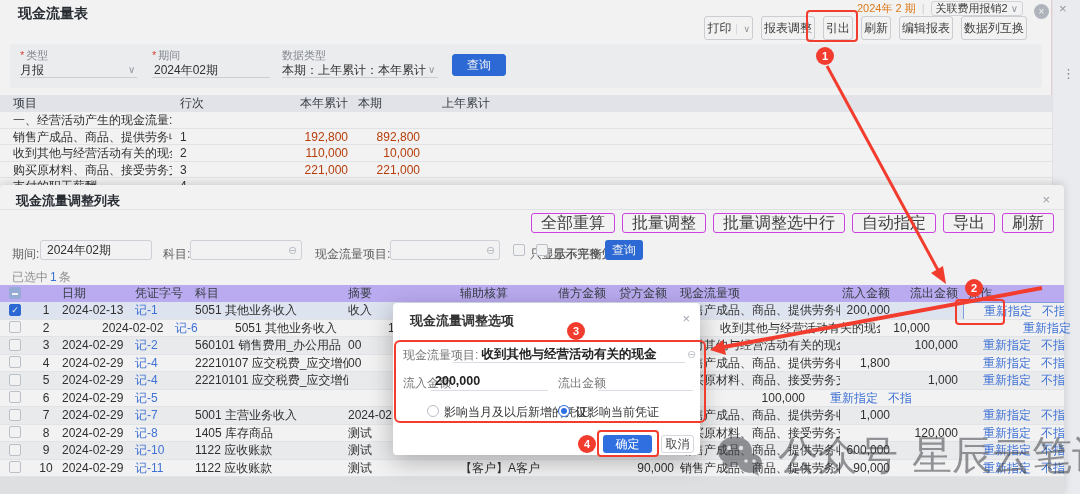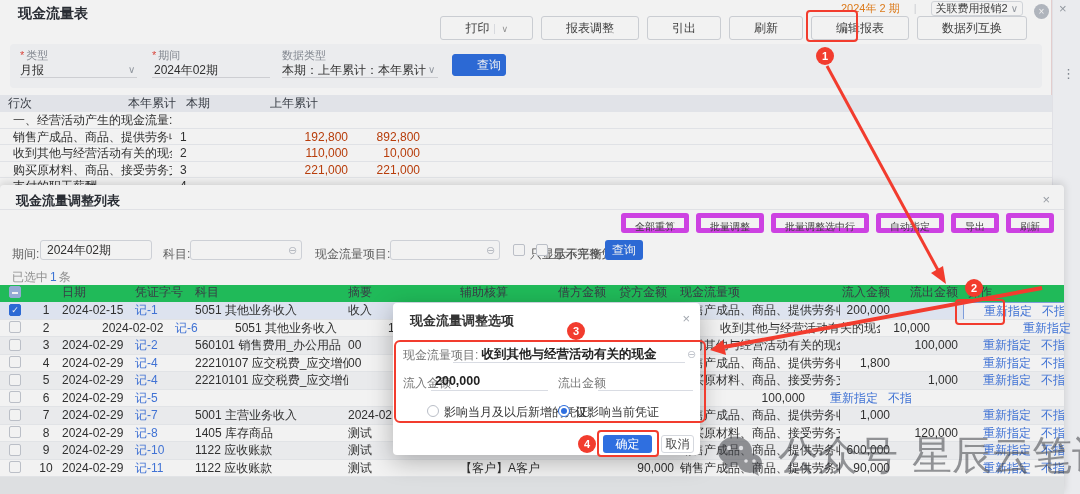--- a/index.html
+++ b/index.html
@@ -8,27 +8,27 @@
     font-family:"Liberation Sans","DejaVu Sans",sans-serif;font-size:12px;color:#333;background:#fff;}
 
   
   .bg-strip{position:absolute;right:0;top:0;width:28px;height:494px;background:#f7f8fb;z-index:0;border-left:1px solid #ececf2;}
   .bg-close{position:absolute;top:1px;left:6px;color:#9aa0a8;font-size:13px;}
   .bg-more{position:absolute;top:66px;left:9px;color:#8a9099;font-size:13px;letter-spacing:0;}
 
   
   .drawer{position:absolute;left:0;top:0;width:1052px;height:494px;background:#fff;z-index:10;border-right:1px solid #f0d9d9;}
   .drawer-title{position:absolute;left:18px;top:5px;font-size:14px;font-weight:bold;color:#2b2f36;}
-  .top-meta{position:absolute;right:28px;top:0;height:16px;display:flex;align-items:center;gap:14px;}
+  .top-meta{position:absolute;right:28px;top:0;height:16px;display:flex;align-items:center;gap:6px;}
   .period-badge{color:#e8821e;font-size:11px;}
   .meta-sep{color:#d8dade;font-size:11px;}
   .account-select{border:1px solid #dcdfe4;border-radius:3px;background:#fff;height:15px;padding:0 4px;font-size:11px;color:#444;display:flex;align-items:center;gap:3px;}
   .drawer-close{position:absolute;right:2px;top:4px;width:15px;height:15px;border-radius:50%;background:#b9bec7;color:#fff;font-size:10px;line-height:15px;text-align:center;}
   .toolbar{position:absolute;right:24px;top:16px;display:flex;gap:8px;}
-  .btn{height:24px;background:#fff;border:1px solid #d5d8de;border-radius:3px;padding:0 24px;font-size:12px;color:#444;line-height:22px;white-space:nowrap;}
+  .btn{height:24px;background:#fff;border:1px solid #d5d8de;border-radius:3px;padding:0 2px;font-size:12px;color:#444;line-height:22px;white-space:nowrap;}
   .btn .caret{color:#999;font-size:9px;margin-left:5px;border-left:1px solid #e3e5ea;padding-left:6px;}
   .btn-primary{background:#2f6fe0;border-color:#2f6fe0;color:#fff;}
 
   .filter-card{position:absolute;left:10px;top:44px;width:1032px;height:44px;background:#f8f9fb;border-radius:4px;}
   .f-label{position:absolute;font-size:11px;color:#8a8f98;}
   .f-label .req{color:#e34b42;margin-right:2px;}
   .f-value{position:absolute;font-size:12px;color:#333;}
   .u-line{position:absolute;border-bottom:1px solid #d8dade;}
   .f-caret{position:absolute;color:#9aa0a8;font-size:10px;}
 
@@ -39,33 +39,33 @@
   .rrow{height:16.6px;line-height:16.6px;background:#fff;border-bottom:1px solid #edeff3;}
   .blue-num{color:#c2410c;}
 
   
   .panel{position:absolute;left:0;top:185px;width:1064px;height:309px;background:#fff;z-index:20;
     box-shadow:0 -2px 8px rgba(0,0,0,.15);border-radius:4px 4px 0 0;}
   .panel-title{position:absolute;left:16px;top:7px;font-size:13px;font-weight:bold;color:#2b2f36;}
   .panel-close{position:absolute;right:14px;top:7px;color:#a2a7af;font-size:13px;}
   .panel-titlebar{position:absolute;left:0;top:0;width:100%;height:25px;border-bottom:1px solid #eceef2;}
   .actions{position:absolute;right:10px;top:28px;display:flex;gap:7px;}
-  .btn-sm{height:20px;line-height:18px;background:#fff;border:5px solid #d946ef;border-radius:3px;padding:0 9px;font-size:10px;color:#444;white-space:nowrap;}
+  .btn-sm{height:20px;line-height:18px;background:#fff;border:1px solid #d946ef;border-radius:3px;padding:0 9px;font-size:16px;color:#444;white-space:nowrap;}
   .pf-label{position:absolute;top:61px;font-size:12px;color:#666;}
   .pf-input{position:absolute;top:55px;height:20px;border:1px solid #d9dce2;border-radius:3px;background:#fff;font-size:12px;color:#333;line-height:18px;padding:0 6px;}
   .clear-ic{position:absolute;color:#c0c4cc;font-size:11px;}
   .cbx{position:absolute;width:12px;height:12px;border:1px solid #c6cad2;border-radius:2px;background:#fff;top:59px;}
   .cbx-label{position:absolute;top:61px;font-size:12px;color:#555;}
   .btn-query-sm{position:absolute;left:605px;top:55px;width:38px;height:20px;background:#2f6fe0;border-radius:3px;color:#fff;text-align:center;line-height:20px;font-size:12px;}
   .sel-line{position:absolute;left:12px;top:84px;font-size:12px;color:#999;}
   .sel-line b{color:#3f7ae0;font-weight:normal;margin:0 2px;}
 
   .atable{position:absolute;left:0;top:100px;width:1064px;}
   .ahead,.arow{display:flex;width:1064px;}
-  .ahead{height:17px;line-height:17px;background:#22c55e;color:#3c414a;font-family:Liberation Mono, monospace;}
+  .ahead{height:17px;line-height:17px;background:#c4b5fd;color:#3c414a;}
   .arow{height:17.5px;line-height:17.5px;background:#fff;border-bottom:1px solid #eef0f3;}
   .arow.alt{background:#f6f7f9;}
   .arow.sel{background:#e9f0fc;}
   .acell{flex:none;overflow:hidden;white-space:nowrap;}
   .link{color:#4479e0;}
   .cb{display:inline-block;width:12px;height:12px;border:1px solid #c6cad2;border-radius:2px;background:#fff;vertical-align:middle;margin-top:-2px;font-size:9px;line-height:11px;text-align:center;color:#fff;}
   .cb.checked{background:#2f6fe0;border-color:#2f6fe0;}
   .cb.ind{background:#9db4e0;border-color:#9db4e0;position:relative;}
   .cb.ind::after{content:"";position:absolute;left:2px;right:2px;top:5px;height:2px;background:#fff;}
   .ops-wrap{display:inline-block;padding:0 20px;}
@@ -145,20 +145,21 @@
       <span class="f-label" style="left:272px;top:4px">数据类型</span>
       <span class="f-value" style="left:272px;top:18px">本期：上年累计：本年累计</span>
       <span class="f-caret" style="left:418px;top:20px">∨</span>
       <span class="u-line" style="left:272px;top:33px;width:156px"></span>
 
       <span class="btn btn-primary" style="position:absolute;left:442px;top:10px;height:22px;line-height:20px;width:54px;text-align:center">查询</span>
     </div>
 
     <div class="rtable">
       <div class="rhead">
+          <span class="acell" style="width: 172px; padding-left: 13px;">项目</span>
           <span class="acell" style="width: 105px; padding-left: 8px;">行次</span>
           <span class="acell" style="width: 81px; text-align: right; padding-right: 10px;">本年累计</span>
           <span class="acell" style="width: 84px; text-align: left; padding-right: 22px;">本期</span>
           <span class="acell" style="width: 66px; text-align: left; padding-right: 4px;">上年累计</span>
           <span class="acell" style="width: 429px;"></span>
           <span class="acell" style="width: 114px;"></span>
         </div>
       <div>
           <div class="rrow">
             <span class="acell" style="width: 172px; padding-left: 13px;">一、经营活动产生的现金流量:</span>
@@ -255,21 +256,21 @@
           <span class="acell" style="width: 68px; text-align: center; padding-right: 6px;">贷方金额</span>
           <span class="acell" style="width: 160px;">现金流量项</span>
           <span class="acell" style="width: 55px; text-align: right; padding-right: 5px;">流入金额</span>
           <span class="acell" style="width: 68px; text-align: right; padding-right: 5px;">流出金额</span>
           <span class="acell" style="width: 101px; padding-left: 5px;">操作</span>
         </div>
       <div>
           <div class="arow sel">
             <span class="acell" style="width: 30px; text-align: center;"><span class="cb checked">✓</span></span>
             <span class="acell" style="width: 32px; text-align: center;">1</span>
-            <span class="acell" style="width: 73px;">2024-02-15</span>
+            <span class="acell" style="width: 73px;">2024-02-13</span>
             <span class="acell link" style="width: 60px;">记-1</span>
             <span class="acell" style="width: 153px;">5051 其他业务收入</span>
             <span class="acell" style="width: 112px;">收入</span>
             <span class="acell" style="width: 92px;"></span>
             <span class="acell" style="width: 60px; text-align: right; padding-right: 6px;"></span>
             <span class="acell" style="width: 68px; text-align: right; padding-right: 6px;"></span>
             <span class="acell" style="width: 160px;">销售产成品、商品、提供劳务收到的现金</span>
             <span class="acell" style="width: 55px; text-align: right; padding-right: 5px;">200,000</span>
             <span class="acell" style="width: 68px; text-align: right; padding-right: 5px;"></span>
             <span class="acell" style="width: 101px; padding-left: 0px;"><span class="ops-wrap outline"><span class="link">重新指定</span><span class="link">不指定</span></span></span>

